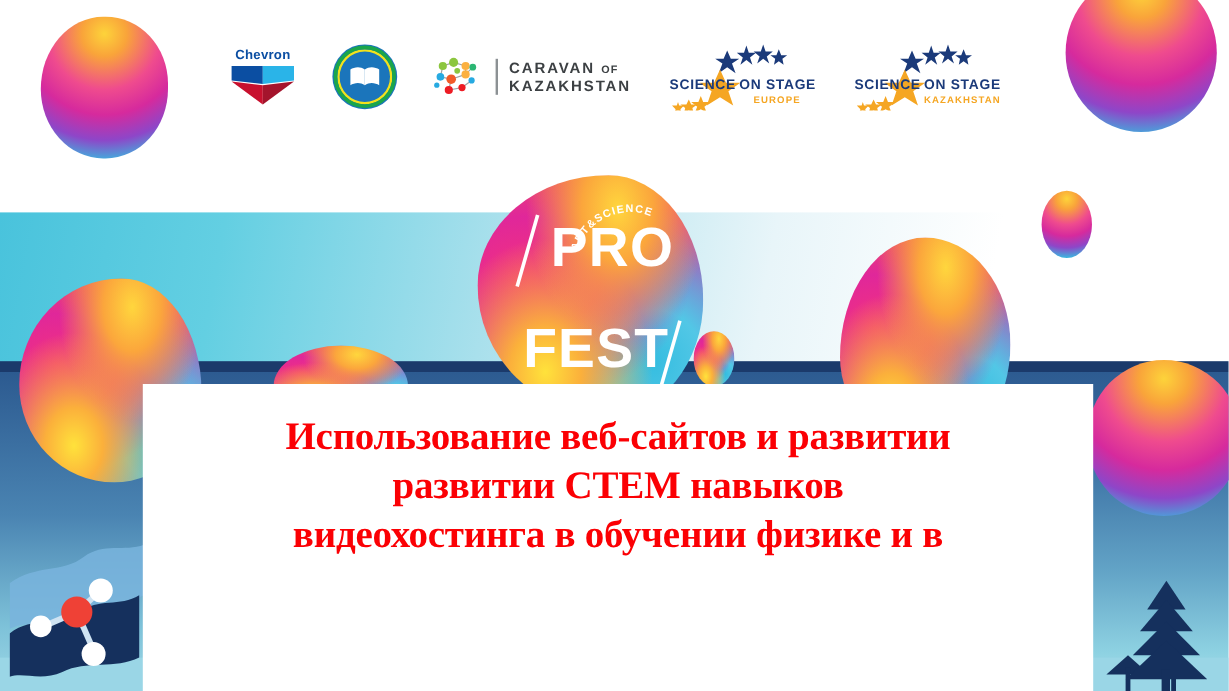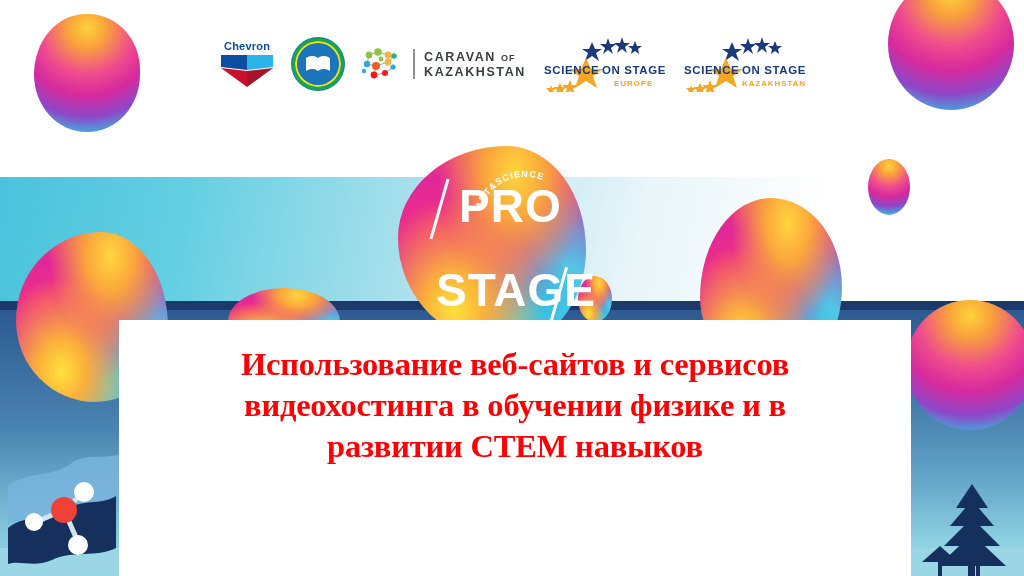--- a/index.html
+++ b/index.html
@@ -53,21 +53,21 @@
   .logo-l3{left:38px;top:122px;}
   .logo-arc{position:absolute;left:78px;top:18px;width:96px;height:60px;}
   .logo-arc text{font-family:"Liberation Sans",sans-serif;font-size:9px;font-weight:700;
       letter-spacing:1.1px;fill:#ffffff;}
   .slash{position:absolute;width:3px;background:#fff;transform:rotate(16deg);}
   .slash-a{left:40px;top:32px;height:62px;}
   .slash-b{left:158px;top:120px;height:66px;}
 
   
   .logos{position:absolute;left:0;top:24px;width:1024px;height:80px;
-         display:flex;align-items:center;justify-content:center;gap:16px;}
+         display:flex;align-items:center;justify-content:center;gap:30px;}
   .logo-item{display:flex;align-items:center;}
 
   .chev-wrap{width:58px;display:flex;flex-direction:column;align-items:center;}
   .chev-name{font-family:"Liberation Sans",sans-serif;font-size:11px;font-weight:700;color:#0b4ea2;letter-spacing:.2px;}
   .chev-mark{width:56px;height:36px;margin-top:1px;}
 
   .emblem{width:46px;height:46px;border-radius:50%;
       background:#1b75bb;border:3px solid #1aa64b;
       box-shadow:0 0 0 2px #f2e21b inset,0 0 0 1px #1b75bb;
       display:flex;align-items:center;justify-content:center;}
@@ -184,21 +184,21 @@
   <div class="logo-text">
     <div class="slash slash-a"></div>
     <div class="slash slash-b"></div>
     <svg class="logo-arc" viewBox="0 0 96 60">
       <defs>
           <path id="arcp" d="M4,50 A46,46 0 0 1 92,42"></path>
         </defs>
       <text><textPath href="#arcp" startOffset="4%">ART&amp;SCIENCE</textPath></text>
     </svg>
     <div class="logo-line logo-l1">PRO</div>
-    <div class="logo-line logo-l3">STAGE</div>
+    <div class="logo-line logo-l3">FEST</div>
   </div>
 
   <div class="logos">
 
     <div class="logo-item">
       <div class="chev-wrap">
         <div class="chev-name">Chevron</div>
         <svg class="chev-mark" viewBox="0 0 56 36">
           <path d="M2 2 L28 2 L28 17 L2 14 Z" fill="#0b4ea2"></path>
           <path d="M28 2 L54 2 L54 14 L28 17 Z" fill="#2ab4e8"></path>
@@ -290,20 +290,20 @@
         <text class="sos-txt" x="60" y="38">ON STAGE</text>
         <text class="sos-sub" x="60" y="50">KAZAKHSTAN</text>
       </svg>
     </div>
 
   </div>
 
   <div class="card">
     <div class="card-inner">
       <div class="title">
-        <div>Использование веб-сайтов и сервисов</div>
+        <div>Использование веб-сайтов и развитии</div>
+        <div>развитии СТЕМ навыков</div>
         <div>видеохостинга в обучении физике и в</div>
-        <div>развитии СТЕМ навыков</div>
       </div>
     </div>
   </div>
 
 </div>
 
 </body></html>

